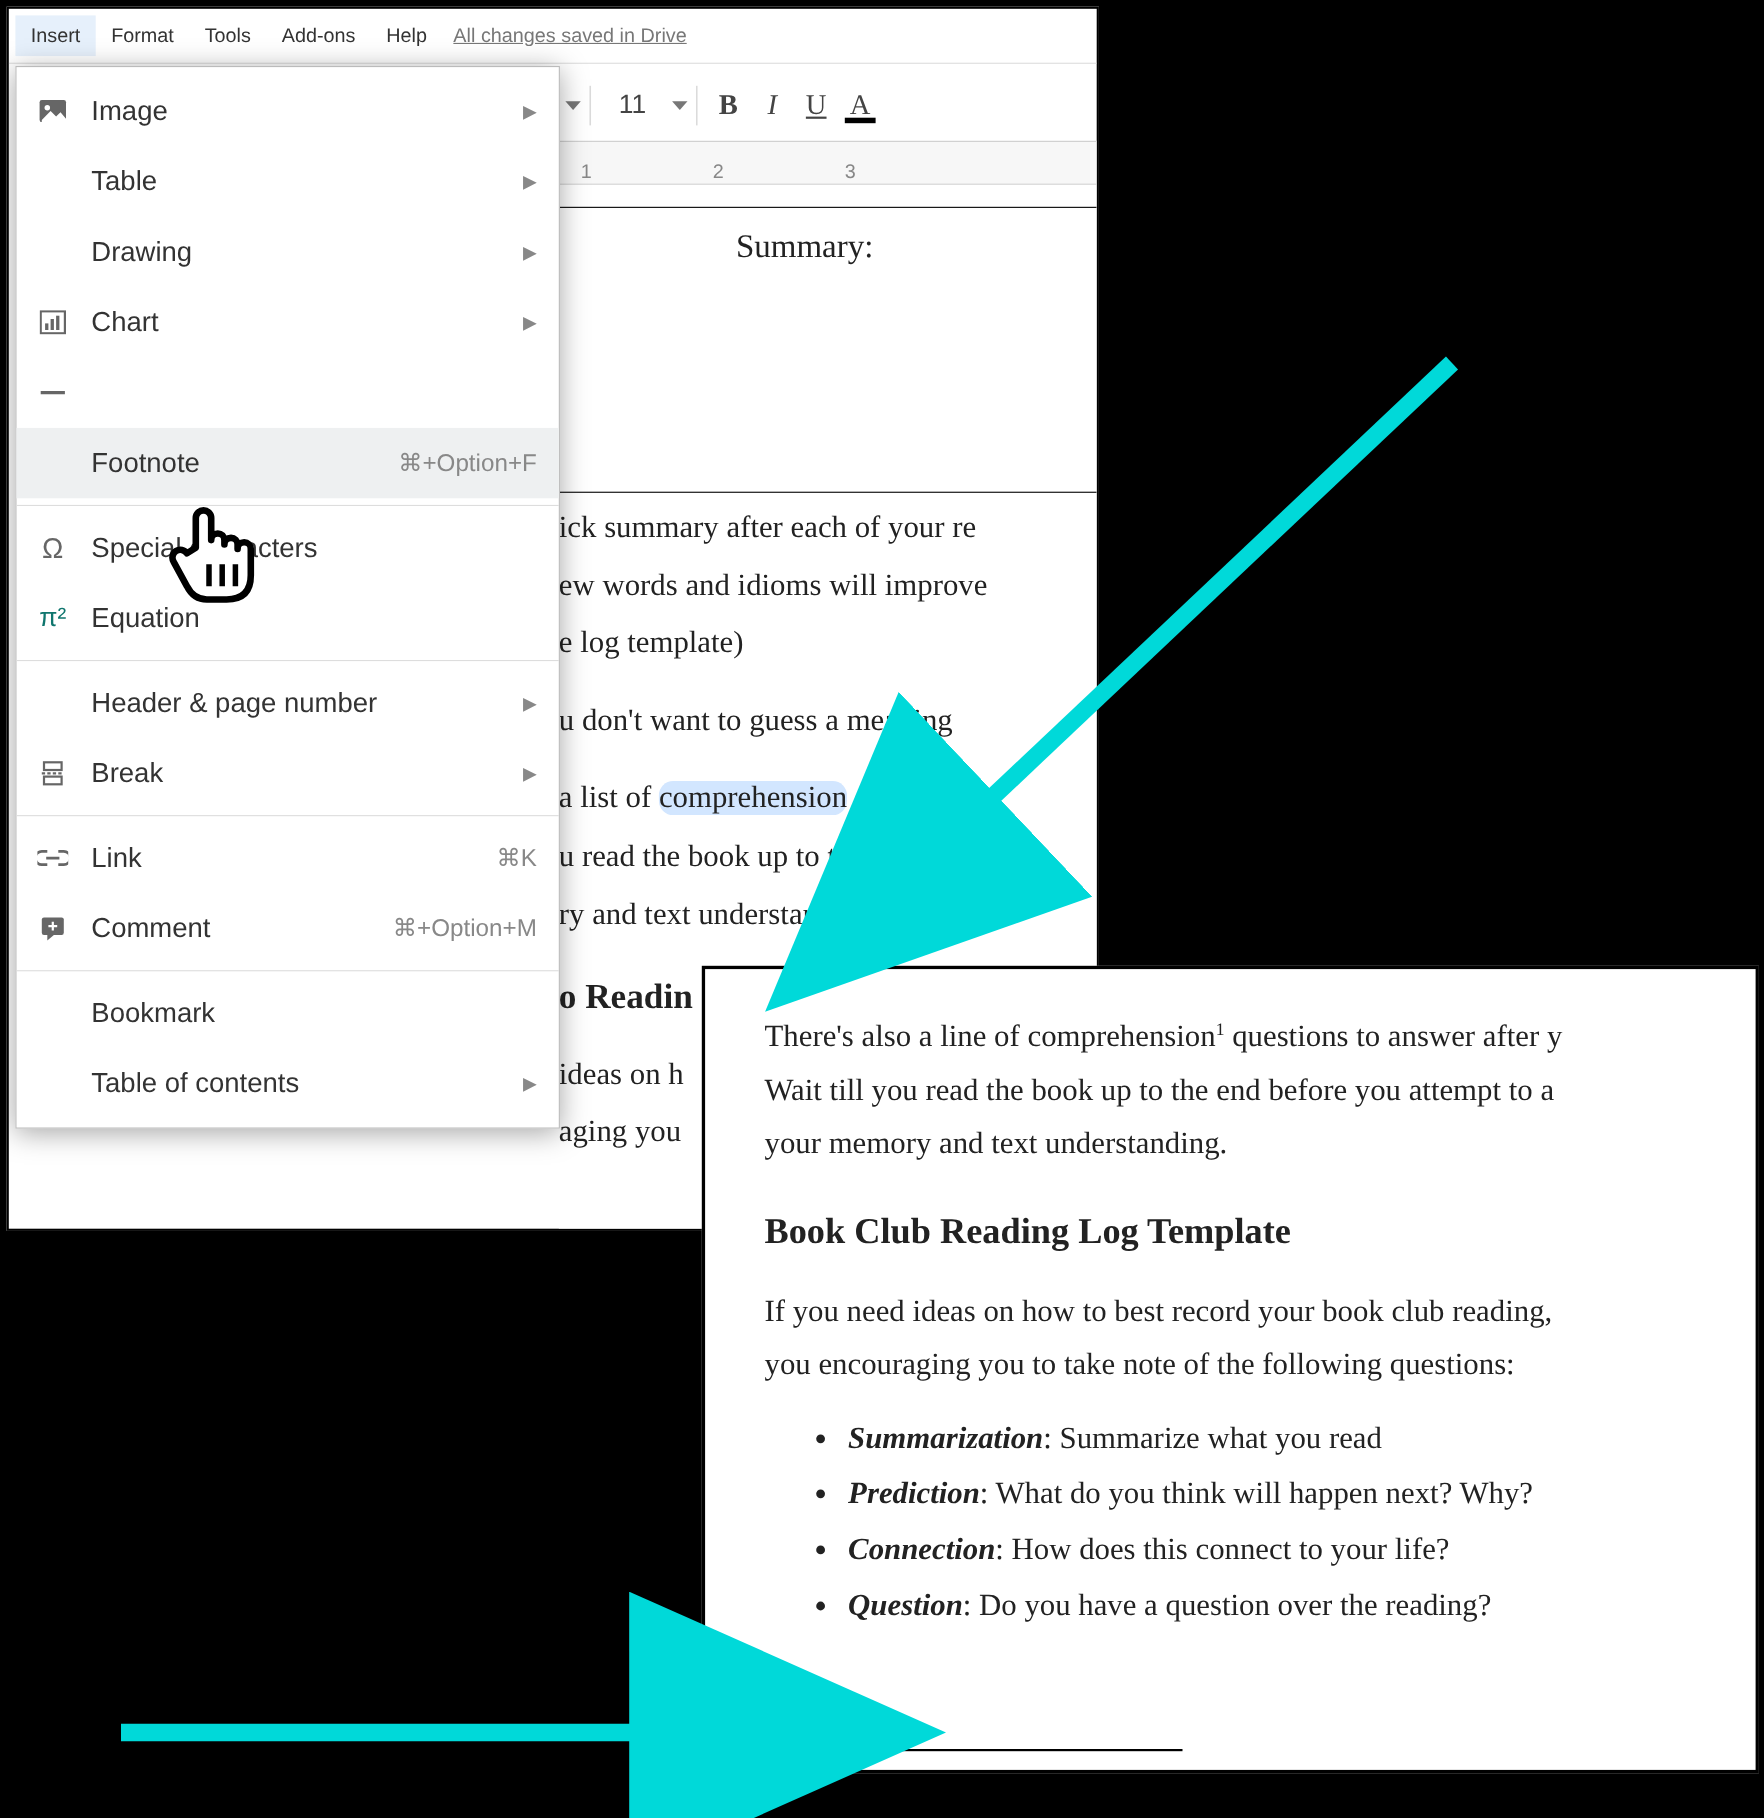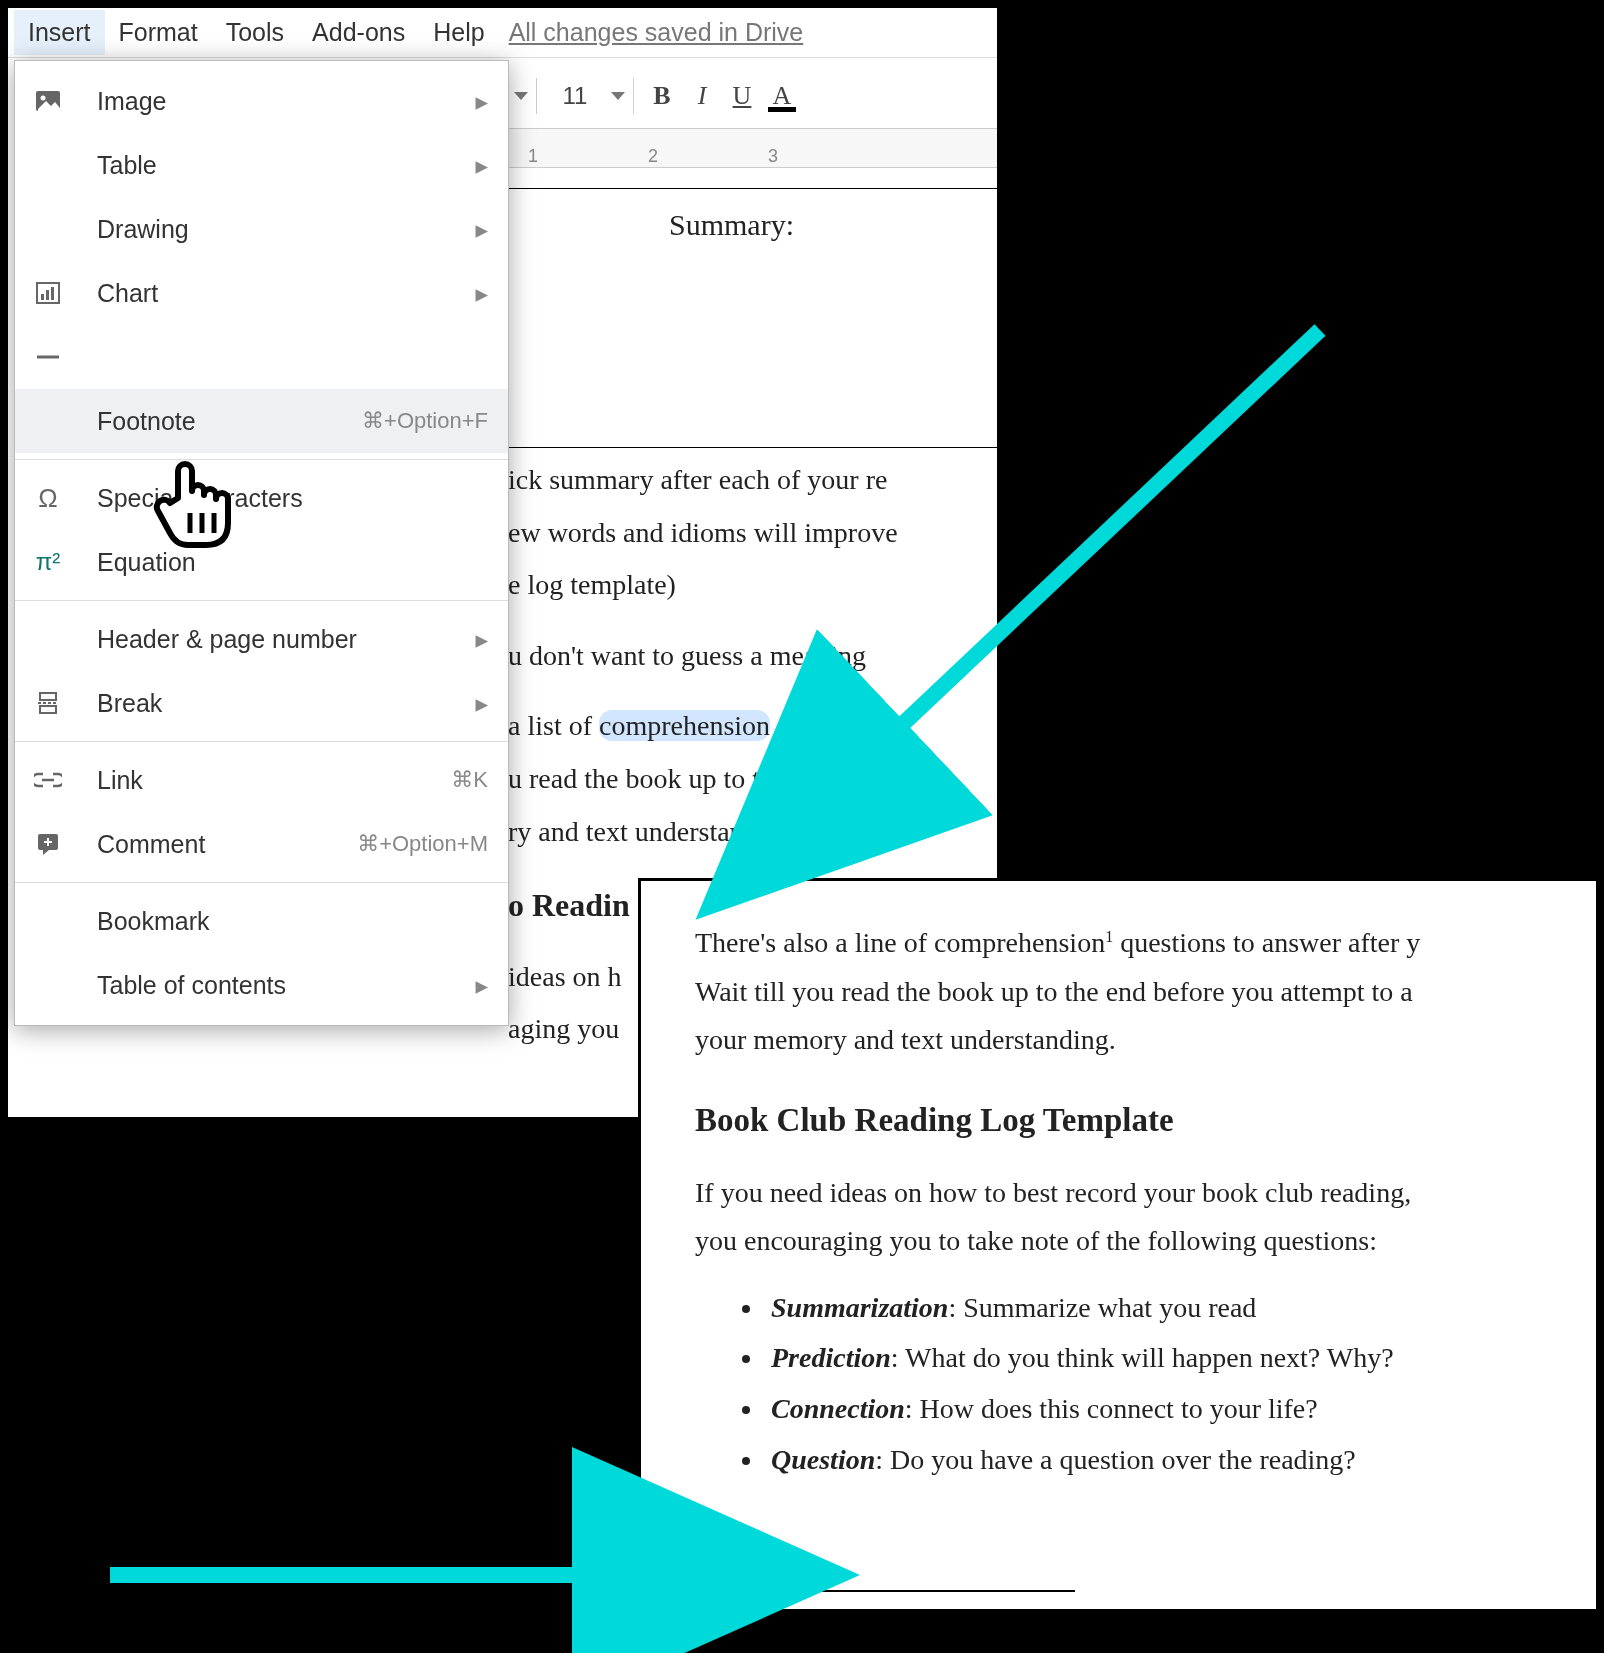--- a/index.html
+++ b/index.html
@@ -20,21 +20,21 @@
     border: 2px solid #000;
     overflow: hidden;
   }
 
   
   .menubar {
     display: flex;
     align-items: center;
     height: 50px;
     padding: 0 6px;
-    font-size: 25px;
+    font-size: 18px;
     color: #333;
     border-bottom: 1px solid #ddd;
   }
   .menubar .mitem {
     padding: 8px 14px;
     cursor: default;
   }
   .menubar .mitem.open {
     background: #e6f0fb;
   }
@@ -120,21 +120,21 @@
     border:1px solid #bbb;
     padding:8px 0;
     font-size:25px;
     color:#333;
     z-index:5;
   }
   .dropdown .row{
     display:flex;align-items:center;
     height:64px;
     padding:0 20px 0 16px;
-    gap:32px;
+    gap:18px;
   }
   .dropdown .row.hover{background:#eef0f1;}
   .dropdown .row .ico{width:34px;display:flex;justify-content:center;color:#555;}
   .dropdown .row .lbl{flex:1;}
   .dropdown .row .sc{color:#888;font-size:22px;}
   .dropdown .row .sub{color:#888;}
   .dropdown hr{border:none;border-top:1px solid #ddd;margin:6px 0;}
 
   
   .pointer{

